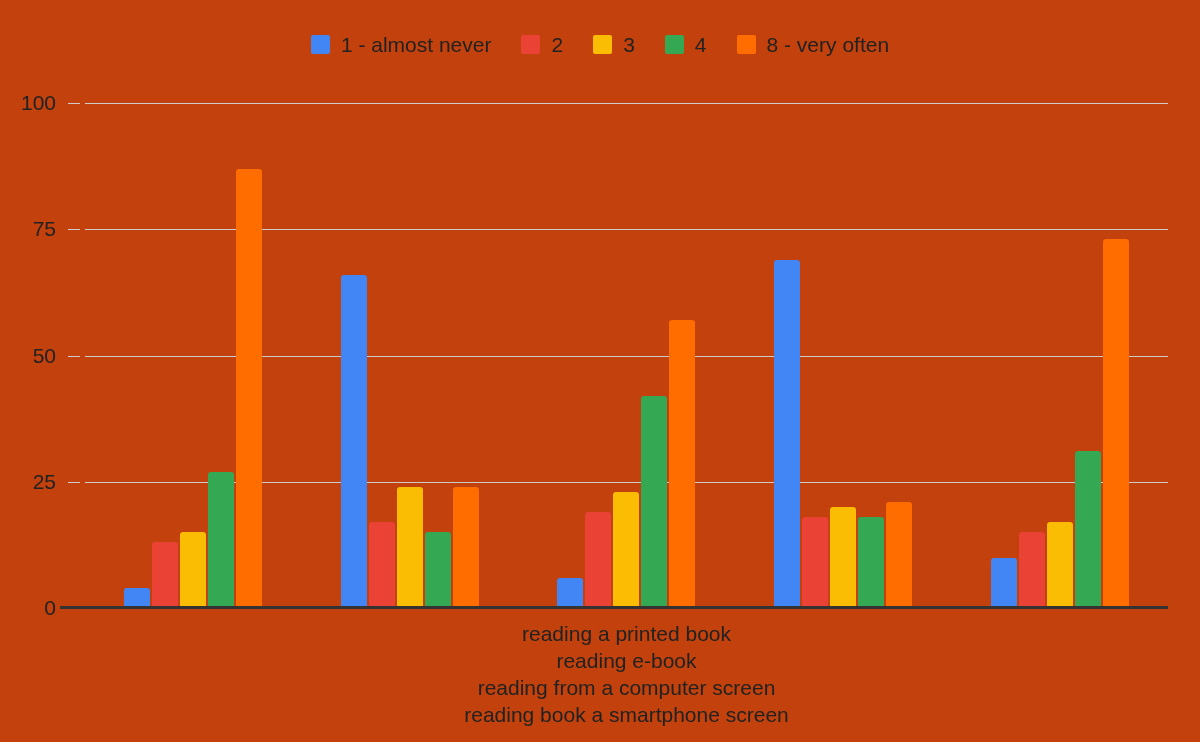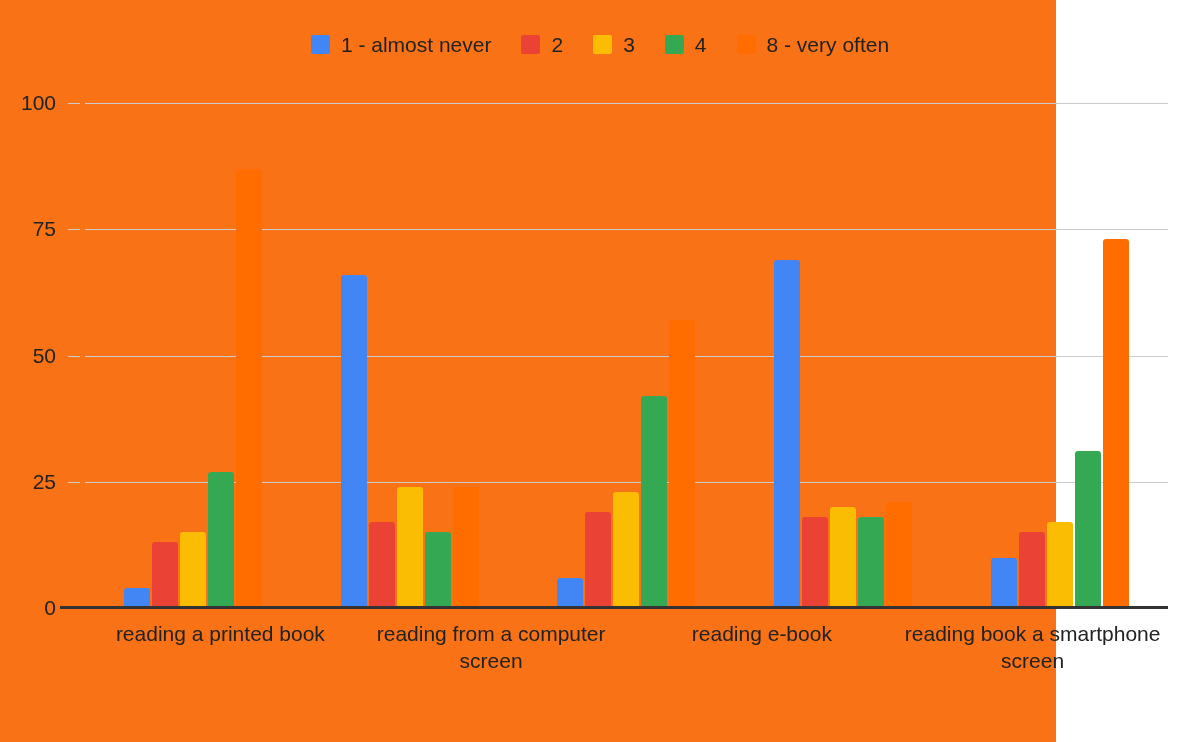--- a/index.html
+++ b/index.html
@@ -10,23 +10,23 @@
   body {
     width: 1200px;
     height: 742px;
     font-family: "Liberation Sans", sans-serif;
     color: #222222;
     overflow: hidden;
   }
 
   #chart-root {
     position: relative;
-    width: 1056px;
+    width: 1200px;
     height: 742px;
-    background: #f97316;
+    background: #c2410c;
   }
 
   
   #legend {
     position: absolute;
     left: 0;
     top: 34px;
     width: 1200px;
     display: flex;
     flex-direction: row;
@@ -130,21 +130,21 @@
     flex: 0 0 auto;
   }
 
   
   #xlabels {
     position: absolute;
     left: 85px;
     top: 620px;
     width: 1083px;
     display: flex;
-    flex-direction: row;
+    flex-direction: column;
   }
   .xlabel {
     flex: 1 1 0;
     text-align: center;
     font-size: 21px;
     line-height: 27px;
     color: #222222;
     padding: 0 4px;
     box-sizing: border-box;
   }
@@ -241,18 +241,18 @@
             <div class="bar" title="4: 31" style="height: 31%; background: rgb(52, 168, 83);"></div>
             <div class="bar" title="5 - very often: 73" style="height: 73%; background: rgb(255, 109, 1);"></div>
           </div>
         </div>
       </div>
     <div class="axis-baseline"></div>
   </div>
 
   <div id="xlabels">
       <div class="xlabel">reading a printed book</div>
+      <div class="xlabel">reading e-book</div>
       <div class="xlabel">reading from a computer screen</div>
-      <div class="xlabel">reading e-book</div>
       <div class="xlabel">reading book a smartphone screen</div>
     </div>
 
 </div>
 
 </body></html>

